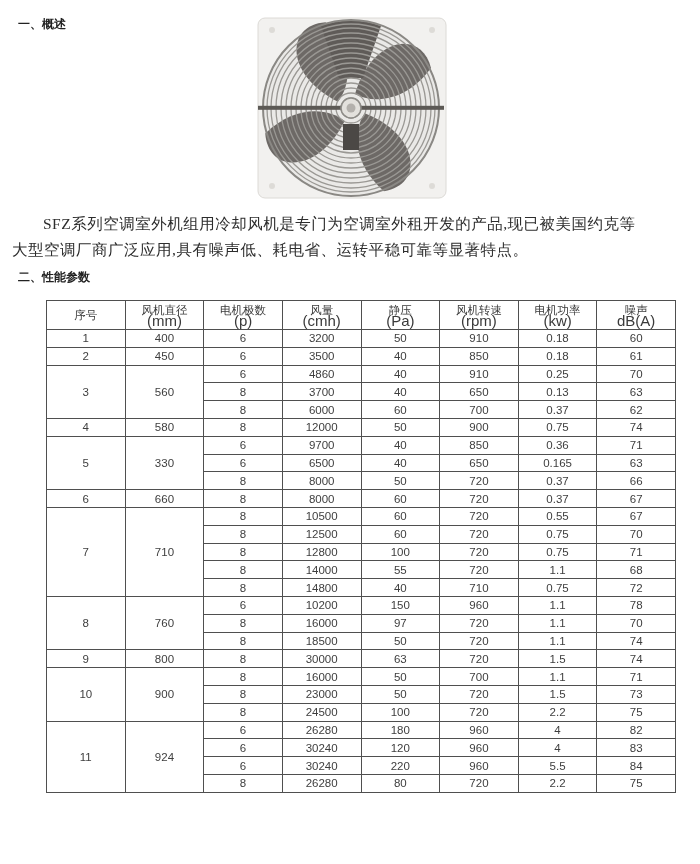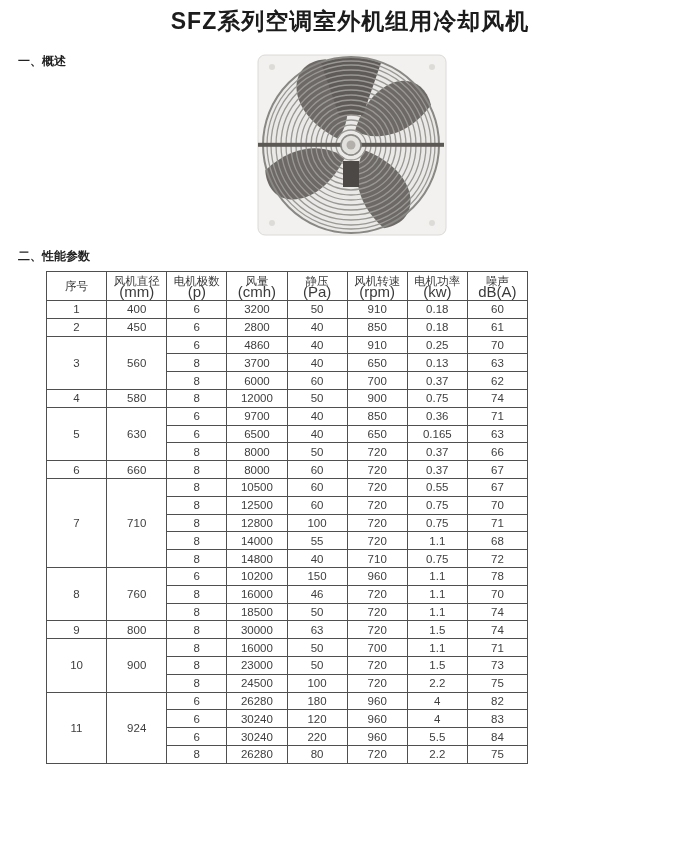--- a/index.html
+++ b/index.html
@@ -21,21 +21,21 @@
     letter-spacing: 1px;
     color: #1c1c1c;
   }
   .section-heading {
     font-size: 12px;
     font-weight: bold;
     color: #222;
     margin: 0;
   }
   .heading-overview { margin: 16px 0 0 18px; }
-  .heading-performance { margin: 6px 0 6px 18px; }
+  .heading-performance { margin: 6px 0 14px 18px; }
 
   .fan-wrap {
     text-align: center;
     margin-top: -16px;
     height: 182px;
   }
 
   .intro {
     font-family: "Liberation Serif", serif;
     font-size: 15.5px;
@@ -43,21 +43,21 @@
     color: #2d2d2d;
     margin: 12px 10px 4px 12px;
     letter-spacing: 0.5px;
   }
   .intro-line-1 { text-indent: 2em; }
 
   table.perf {
     border-collapse: collapse;
     table-layout: fixed;
     margin: 2px 0 0 46px;
-    width: 482px;
+    width: 630px;
     font-size: 11.5px;
     color: #3e3e3e;
     padding-left: 28px;
   }
   .perf th, .perf td {
     border: 1px solid #4f4f4f;
     text-align: center;
     vertical-align: middle;
     padding: 0;
     overflow: hidden;
@@ -70,21 +70,20 @@
     color: #3a3a3a;
   }
   .perf th .unit { font-size: 15px; line-height: 10px; }
   .perf td { height: 17.8px; line-height: 12px; }
 </style>
 </head>
 <body>
 
 <div class="page">
 
-  <h1 class="doc-title">SFZ系列空调室外机组用冷却风机</h1>
 
   <h2 class="section-heading heading-overview">一、概述</h2>
 
   <div class="fan-wrap">
     <svg width="236" height="182" viewBox="0 0 236 182">
 
       <rect x="26" y="1" width="188" height="180" rx="7" fill="#f2f1ef" stroke="#dcdad6" stroke-width="1"></rect>
       <circle cx="40" cy="13" r="3" fill="#dddbd7"></circle>
       <circle cx="200" cy="13" r="3" fill="#dddbd7"></circle>
       <circle cx="40" cy="169" r="3" fill="#dddbd7"></circle>
@@ -125,20 +124,22 @@
 
         <circle r="10" fill="#e3e1dd" stroke="#8d8b87" stroke-width="1.5"></circle>
         <circle r="4.5" fill="#b3b0ac"></circle>
 
         <rect x="-8" y="16" width="16" height="26" fill="#4b4845"></rect>
       </g>
     </svg>
   </div>
 
   <div class="intro">
+    <div class="intro-line-1">SFZ系列空调室外机组用冷却风机是专门为空调室外租开发的产品,现已被美国约克等</div>
+    <div class="intro-line-2">大型空调厂商广泛应用,具有噪声低、耗电省、运转平稳可靠等显著特点。</div>
   </div>
 
   <h2 class="section-heading heading-performance">二、性能参数</h2>
 
   <table class="perf">
     <thead>
         <tr>
           <th>
             <div>序号</div>
           </th>
@@ -180,21 +181,21 @@
           <td>3200</td>
           <td>50</td>
           <td>910</td>
           <td>0.18</td>
           <td>60</td>
         </tr>
         <tr>
           <td rowspan="1">2</td>
           <td rowspan="1">450</td>
           <td>6</td>
-          <td>2800</td>
+          <td>3500</td>
           <td>40</td>
           <td>850</td>
           <td>0.18</td>
           <td>61</td>
         </tr>
         <tr>
           <td rowspan="3">3</td>
           <td rowspan="3">560</td>
           <td>6</td>
           <td>4860</td>
@@ -224,21 +225,21 @@
           <td rowspan="1">580</td>
           <td>8</td>
           <td>12000</td>
           <td>50</td>
           <td>900</td>
           <td>0.75</td>
           <td>74</td>
         </tr>
         <tr>
           <td rowspan="3">5</td>
-          <td rowspan="3">630</td>
+          <td rowspan="3">330</td>
           <td>6</td>
           <td>9700</td>
           <td>40</td>
           <td>850</td>
           <td>0.36</td>
           <td>71</td>
         </tr>
         <tr>
           <td>6</td>
           <td>6500</td>
@@ -313,21 +314,21 @@
           <td>6</td>
           <td>10200</td>
           <td>150</td>
           <td>960</td>
           <td>1.1</td>
           <td>78</td>
         </tr>
         <tr>
           <td>8</td>
           <td>16000</td>
-          <td>46</td>
+          <td>97</td>
           <td>720</td>
           <td>1.1</td>
           <td>70</td>
         </tr>
         <tr>
           <td>8</td>
           <td>18500</td>
           <td>50</td>
           <td>720</td>
           <td>1.1</td>

